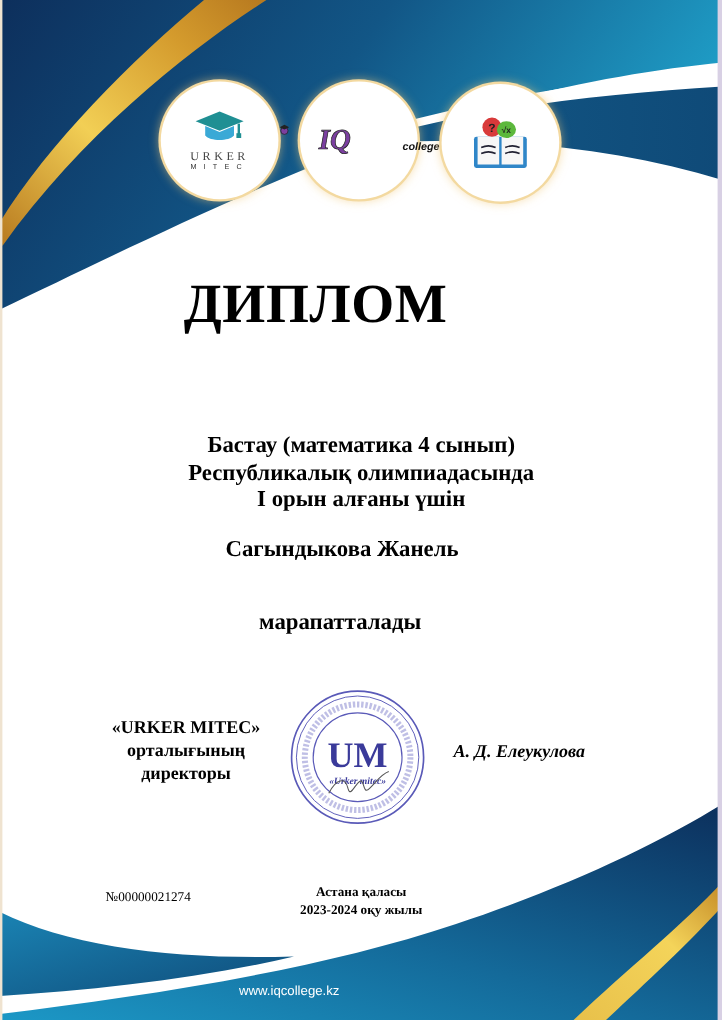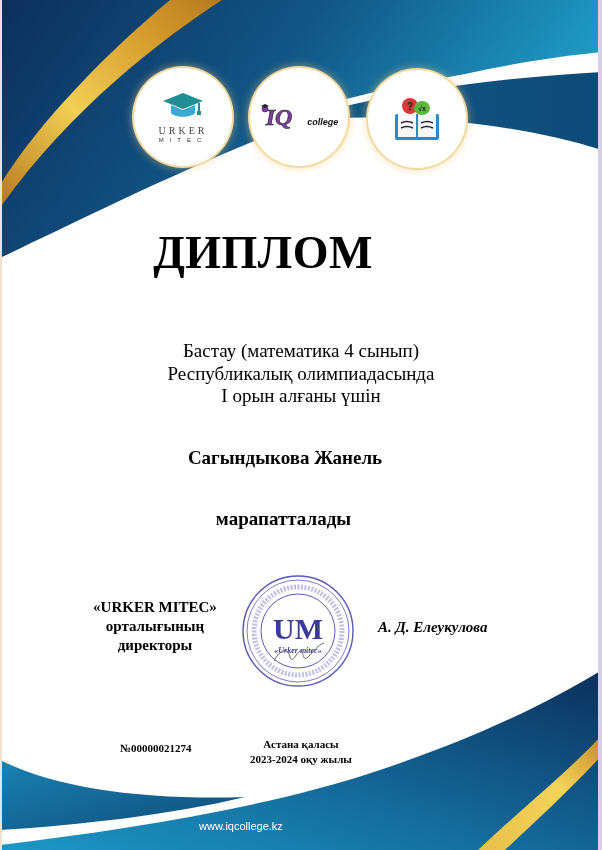--- a/index.html
+++ b/index.html
@@ -4,32 +4,32 @@
   <style>
     html, body { margin: 0; padding: 0; }
     body { width: 602px; height: 850px; position: relative; overflow: hidden; background: #ffffff; font-family: "Liberation Serif", serif; }
     .bg { position: absolute; left: 0; top: 0; width: 602px; height: 850px; z-index: 0; }
     .logo-circle { position: absolute; width: 98px; height: 98px; border-radius: 50%; background: #fff; box-shadow: 0 0 0 2px #f3d9a0, 0 0 8px 2px rgba(240,200,120,0.55); z-index: 2; display: flex; align-items: center; justify-content: center; flex-direction: column; }
     .logo-urker { left: 134px; top: 68px; }
     .logo-iq { left: 250px; top: 68px; }
     .logo-book { left: 368px; top: 70px; }
     .urker-text { font-family: "Liberation Serif", serif; font-size: 10px; letter-spacing: 3px; color: #444; margin-top: 2px; }
     .urker-sub { font-family: "Liberation Sans", sans-serif; font-size: 6px; letter-spacing: 6px; color: #333; margin-top: 1px; }
-    .iq-wrap { display: flex; align-items: flex-end; }
+    .iq-wrap { display: flex; align-items: flex-end; gap: 28px; }
     .iq-text { font-family: "Liberation Serif", serif; font-weight: bold; font-style: italic; font-size: 24px; color: #7b3fa0; -webkit-text-stroke: 0.6px #222; }
     .iq-college { font-family: "Liberation Sans", sans-serif; font-weight: bold; font-style: italic; font-size: 9px; color: #111; margin-left: 15px; margin-bottom: 4px; }
     .content { position: absolute; left: 0; top: 0; width: 602px; z-index: 3; }
     .title { position: absolute; left: 0; width: 526px; top: 226px; text-align: center; font-size: 46px; font-weight: bold; color: #000; letter-spacing: 0.5px; }
-    .reason { position: absolute; left: 0; width: 602px; top: 340px; text-align: center; font-size: 19px; font-weight: normal; line-height: 22.5px; color: #000; }
+    .reason { position: absolute; left: 0; width: 602px; top: 361px; text-align: center; font-size: 19px; font-weight: bold; line-height: 22.5px; color: #000; }
     .name { position: absolute; left: 0; width: 570px; top: 447px; text-align: center; font-size: 19px; font-weight: bold; color: #000; }
     .awarded { position: absolute; left: 0; width: 567px; top: 508px; text-align: center; font-size: 19px; font-weight: bold; color: #000; }
     .director-org { position: absolute; left: 70px; width: 170px; top: 598px; text-align: center; font-size: 15px; font-weight: bold; line-height: 19px; color: #000; }
     .director-name { position: absolute; left: 378px; top: 619px; font-size: 15px; font-weight: bold; color: #000; font-style: italic; }
     .stamp { position: absolute; left: 240px; top: 573px; width: 116px; height: 116px; z-index: 3; }
-    .cert-no { position: absolute; left: 88px; top: 742px; font-size: 11px; font-weight: bold; color: #000; margin-left: 32px; }
+    .cert-no { position: absolute; left: 88px; top: 742px; font-size: 11px; font-weight: normal; color: #000; }
     .city { position: absolute; left: 200px; width: 202px; top: 737px; text-align: center; font-size: 11px; font-weight: bold; line-height: 15px; color: #000; }
     .website { position: absolute; left: 0; width: 482px; top: 820px; text-align: center; font-family: Liberation Sans, sans-serif; font-size: 11px; color: #ffffff; z-index: 4; }
     .right-edge { position: absolute; right: 0; top: 0; width: 4px; height: 850px; background: #d8d0e4; z-index: 1; }
     .left-edge { position: absolute; left: 0; top: 0; width: 2px; height: 850px; background: #efe3d0; z-index: 1; }
   </style>
 </head>
 <body>
 
 <svg class="bg" viewBox="0 0 602 850" xmlns="http://www.w3.org/2000/svg">
   <defs>

